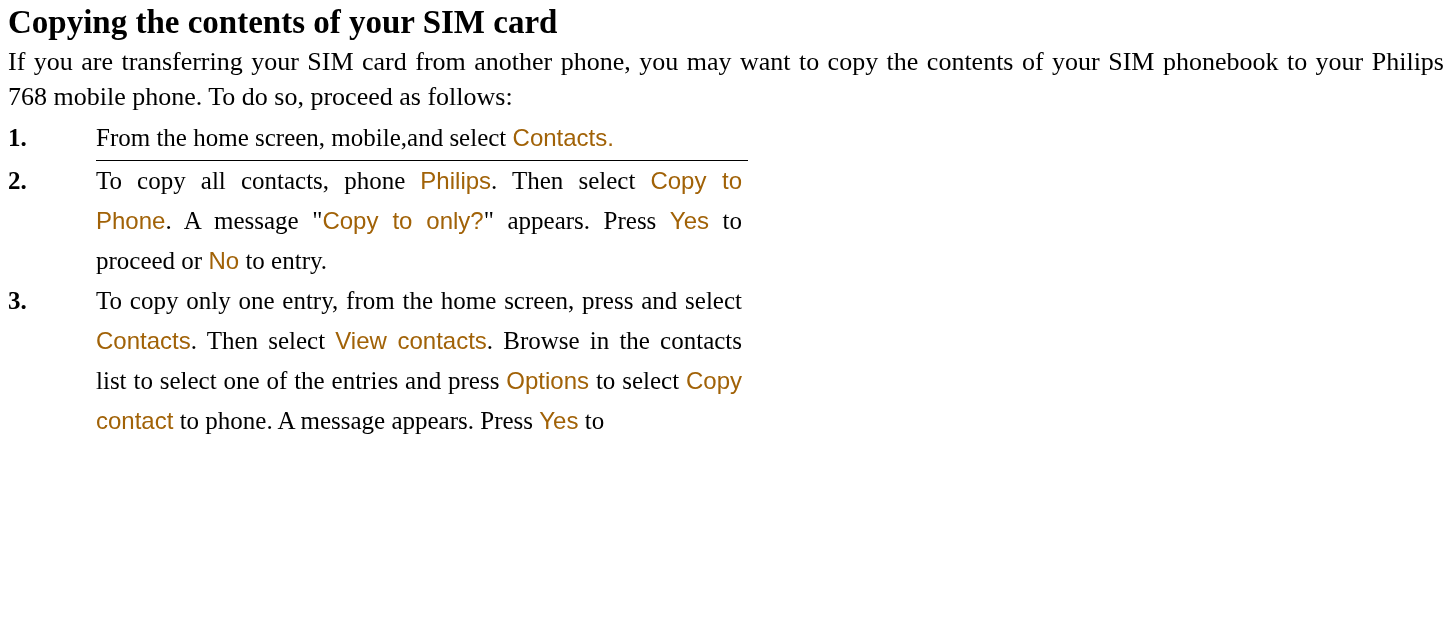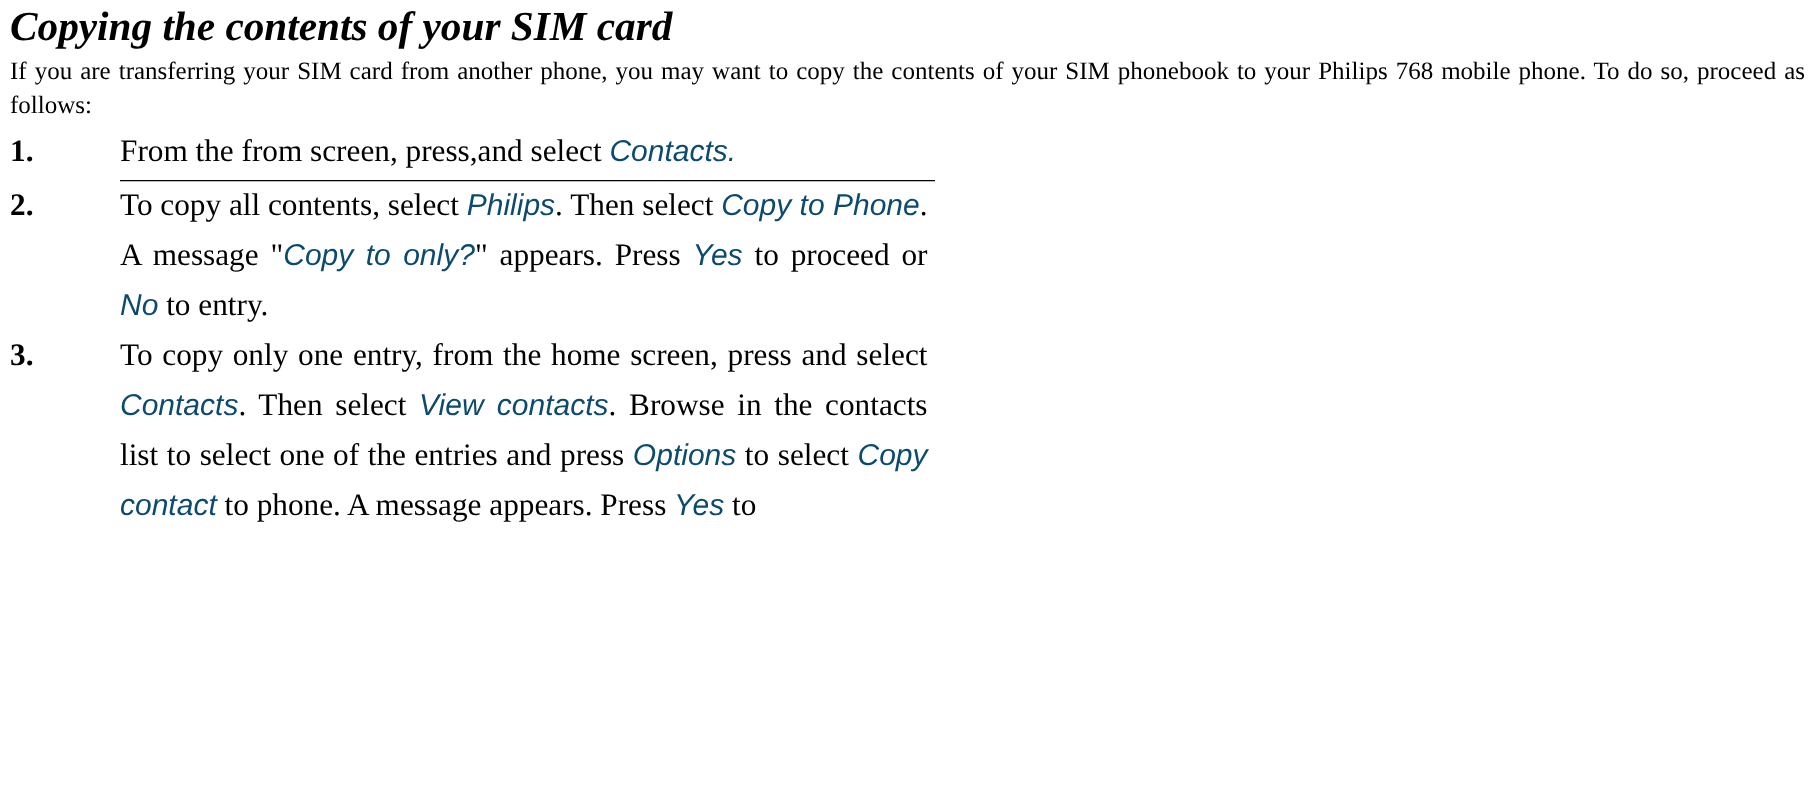--- a/index.html
+++ b/index.html
@@ -12,24 +12,23 @@
       background: #ffffff;
       color: #000000;
       padding: 4px 8px;
       width: 1452px;
     }
     .heading {
       font-size: 33px;
       font-weight: bold;
       margin-bottom: 2px;
       line-height: 1.15;
-      font-style: italic;
     }
     .intro {
-      font-size: 20px;
+      font-size: 26px;
       line-height: 1.35;
       margin-bottom: 4px;
       text-align: justify;
     }
     .steps {
       width: 740px;
     }
     .step {
       display: flex;
       font-size: 25px;
@@ -44,47 +43,46 @@
     .step-body {
       flex: 1;
       text-align: justify;
       padding-right: 6px;
     }
     .step-1 .step-body {
       border-bottom: 1.5px solid #000;
       padding-bottom: 2px;
     }
     .menu-term {
-      color: #0c4a6e;
-      font-style: italic;
+      color: #a16207;
       font-family: Arial, Helvetica, sans-serif;
       font-size: 24px;
       margin-top: 32px;
     }
   </style>
 </head>
 <body>
 
 <div class="heading">Copying the contents of your SIM card</div>
 
 <div class="intro">If you are transferring your SIM card from another phone, you may want to copy the contents of your SIM phonebook to your Philips 768 mobile phone. To do so, proceed as follows:</div>
 
 <div class="steps">
 
   <div class="step step-1">
     <div class="step-num">1.</div>
     <div class="step-body">
-      <span>From the from screen, press,and select </span><span class="menu-term">Contacts.</span>
+      <span>From the home screen, mobile,and select </span><span class="menu-term">Contacts.</span>
     </div>
   </div>
 
   <div class="step step-2">
     <div class="step-num">2.</div>
     <div class="step-body">
-      <span>To copy all contents, select </span><span class="menu-term">Philips</span><span>. Then select </span><span class="menu-term">Copy to Phone</span><span>. A message "</span><span class="menu-term">Copy to only?</span><span>" appears. Press </span><span class="menu-term">Yes</span><span> to proceed or </span><span class="menu-term">No</span><span> to entry.</span>
+      <span>To copy all contacts, phone </span><span class="menu-term">Philips</span><span>. Then select </span><span class="menu-term">Copy to Phone</span><span>. A message "</span><span class="menu-term">Copy to only?</span><span>" appears. Press </span><span class="menu-term">Yes</span><span> to proceed or </span><span class="menu-term">No</span><span> to entry.</span>
     </div>
   </div>
 
   <div class="step step-3">
     <div class="step-num">3.</div>
     <div class="step-body">
       <span>To copy only one entry, from the home screen, press  and select </span><span class="menu-term">Contacts</span><span>. Then select </span><span class="menu-term">View contacts</span><span>. Browse in the contacts list to select one of the entries and press </span><span class="menu-term">Options</span><span> to select </span><span class="menu-term">Copy contact</span><span> to phone. A message appears. Press </span><span class="menu-term">Yes</span><span> to</span>
     </div>
   </div>
 

